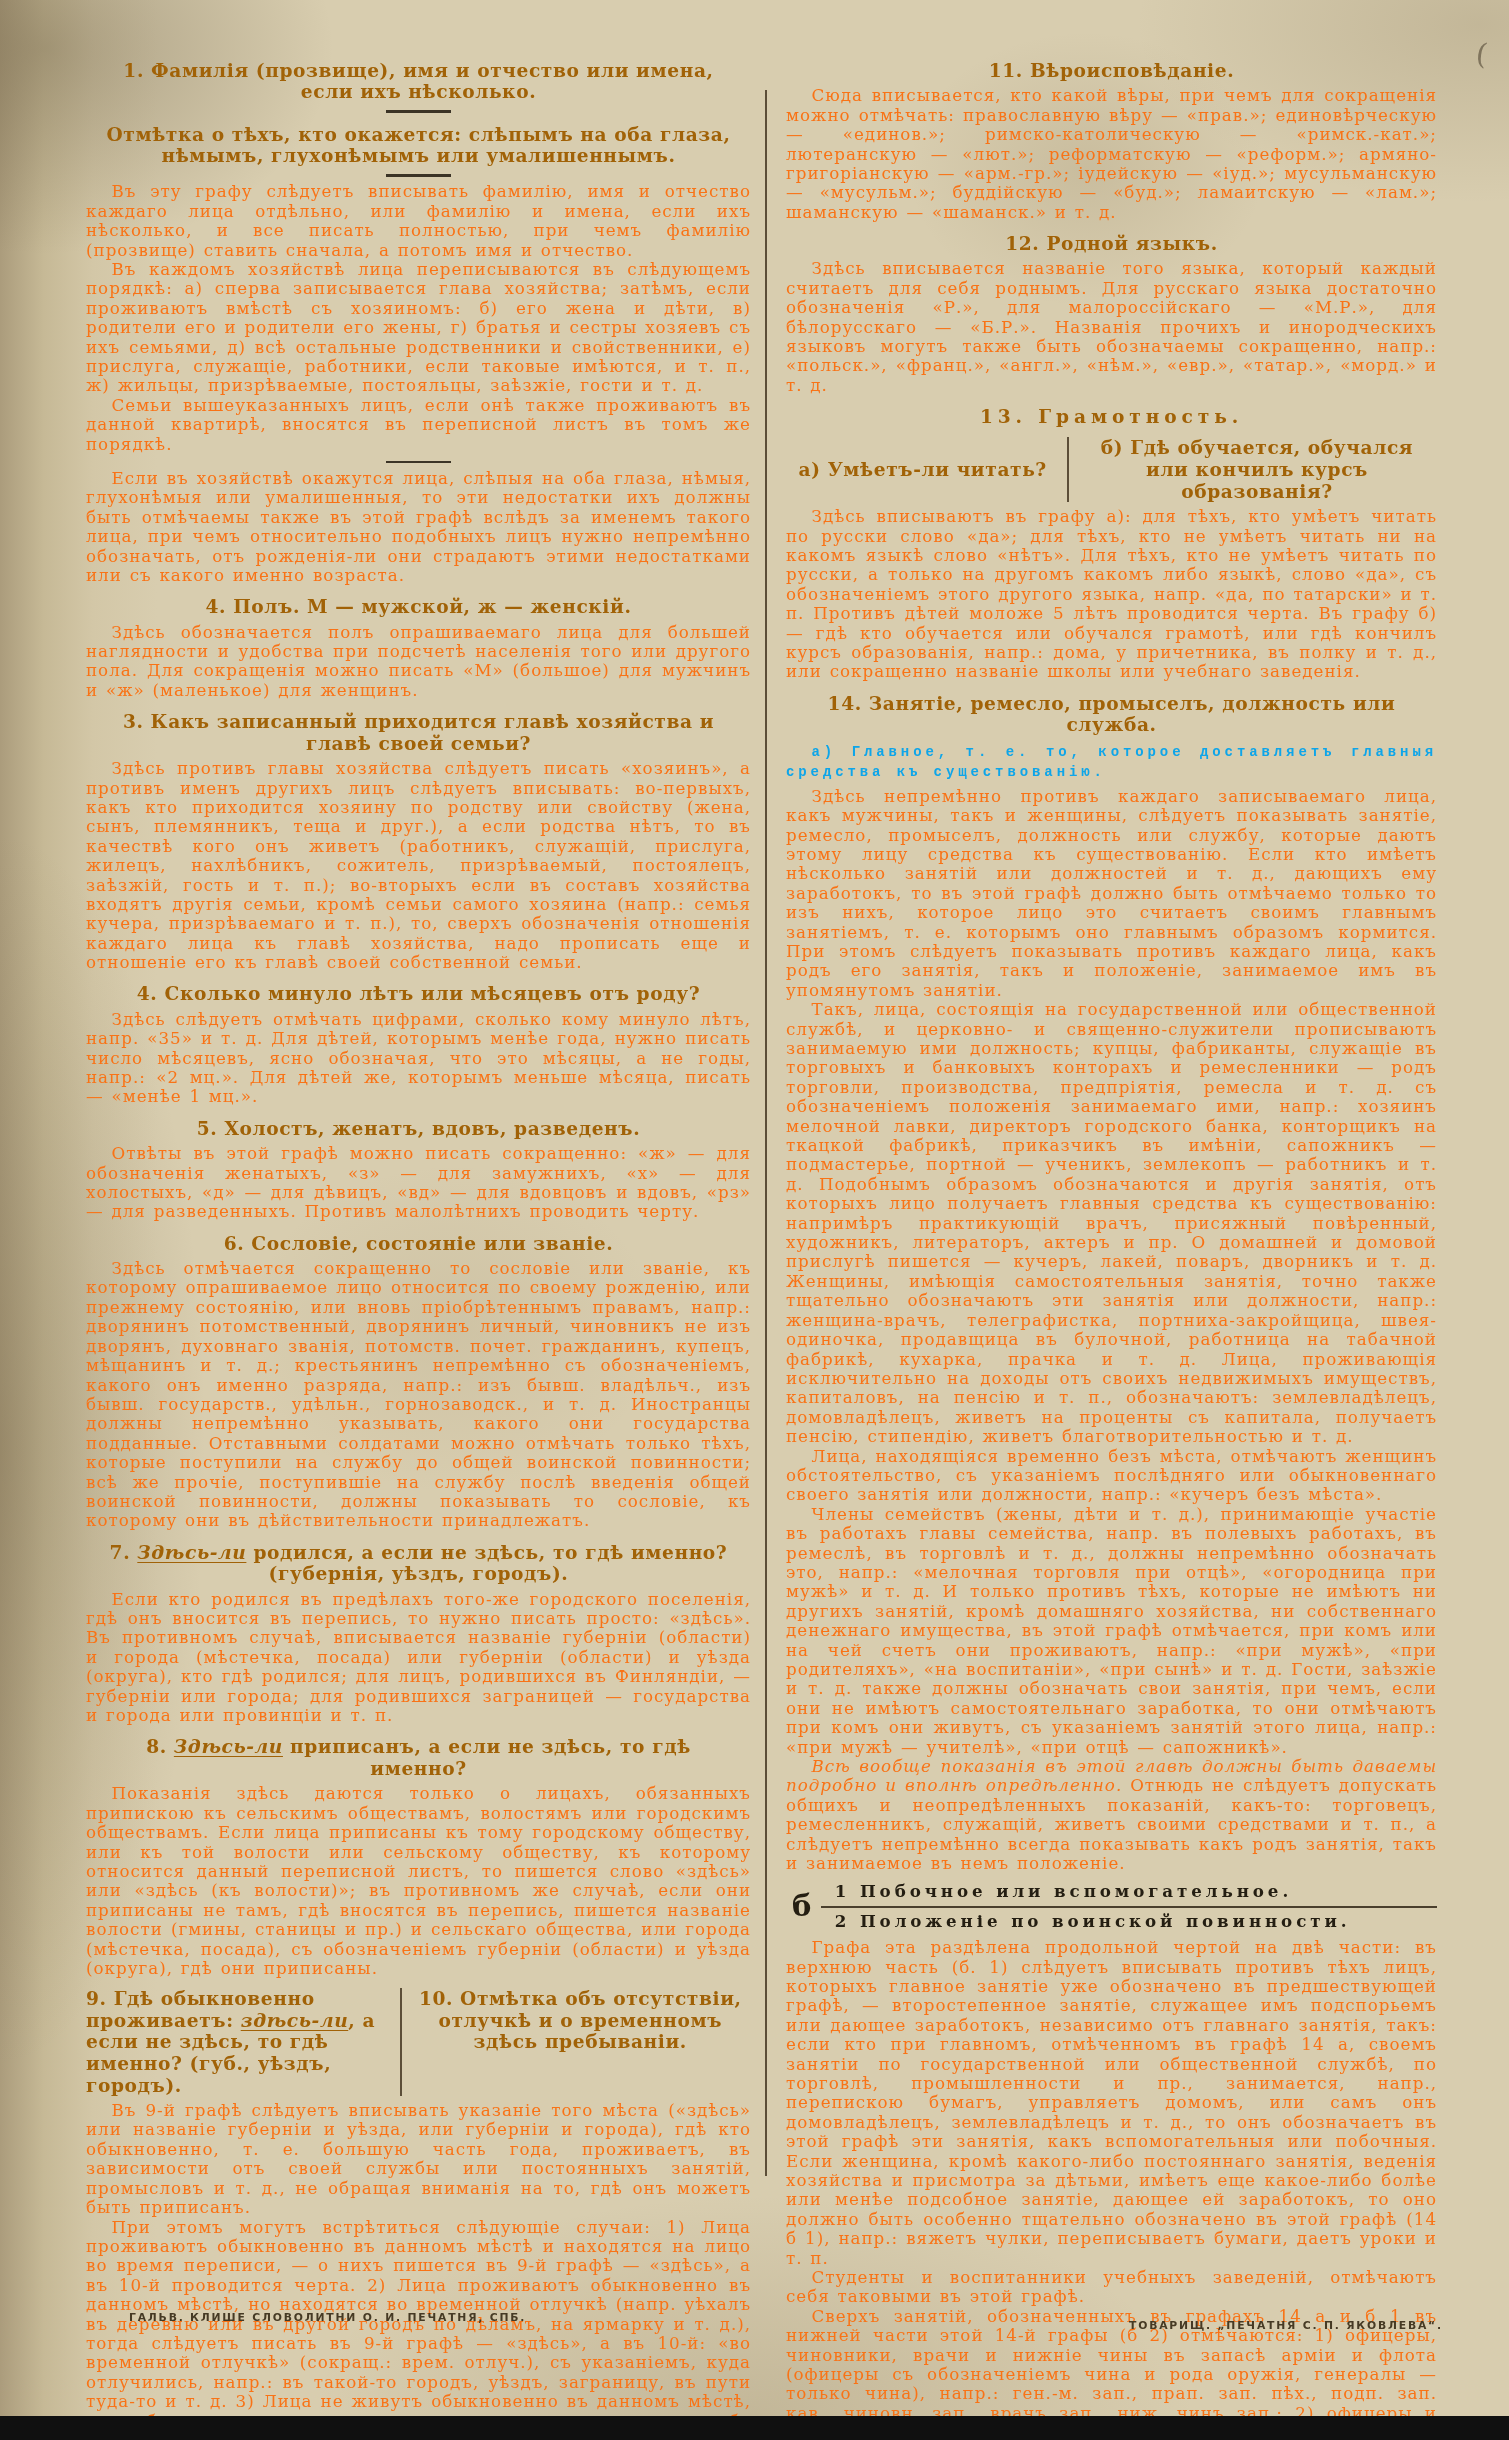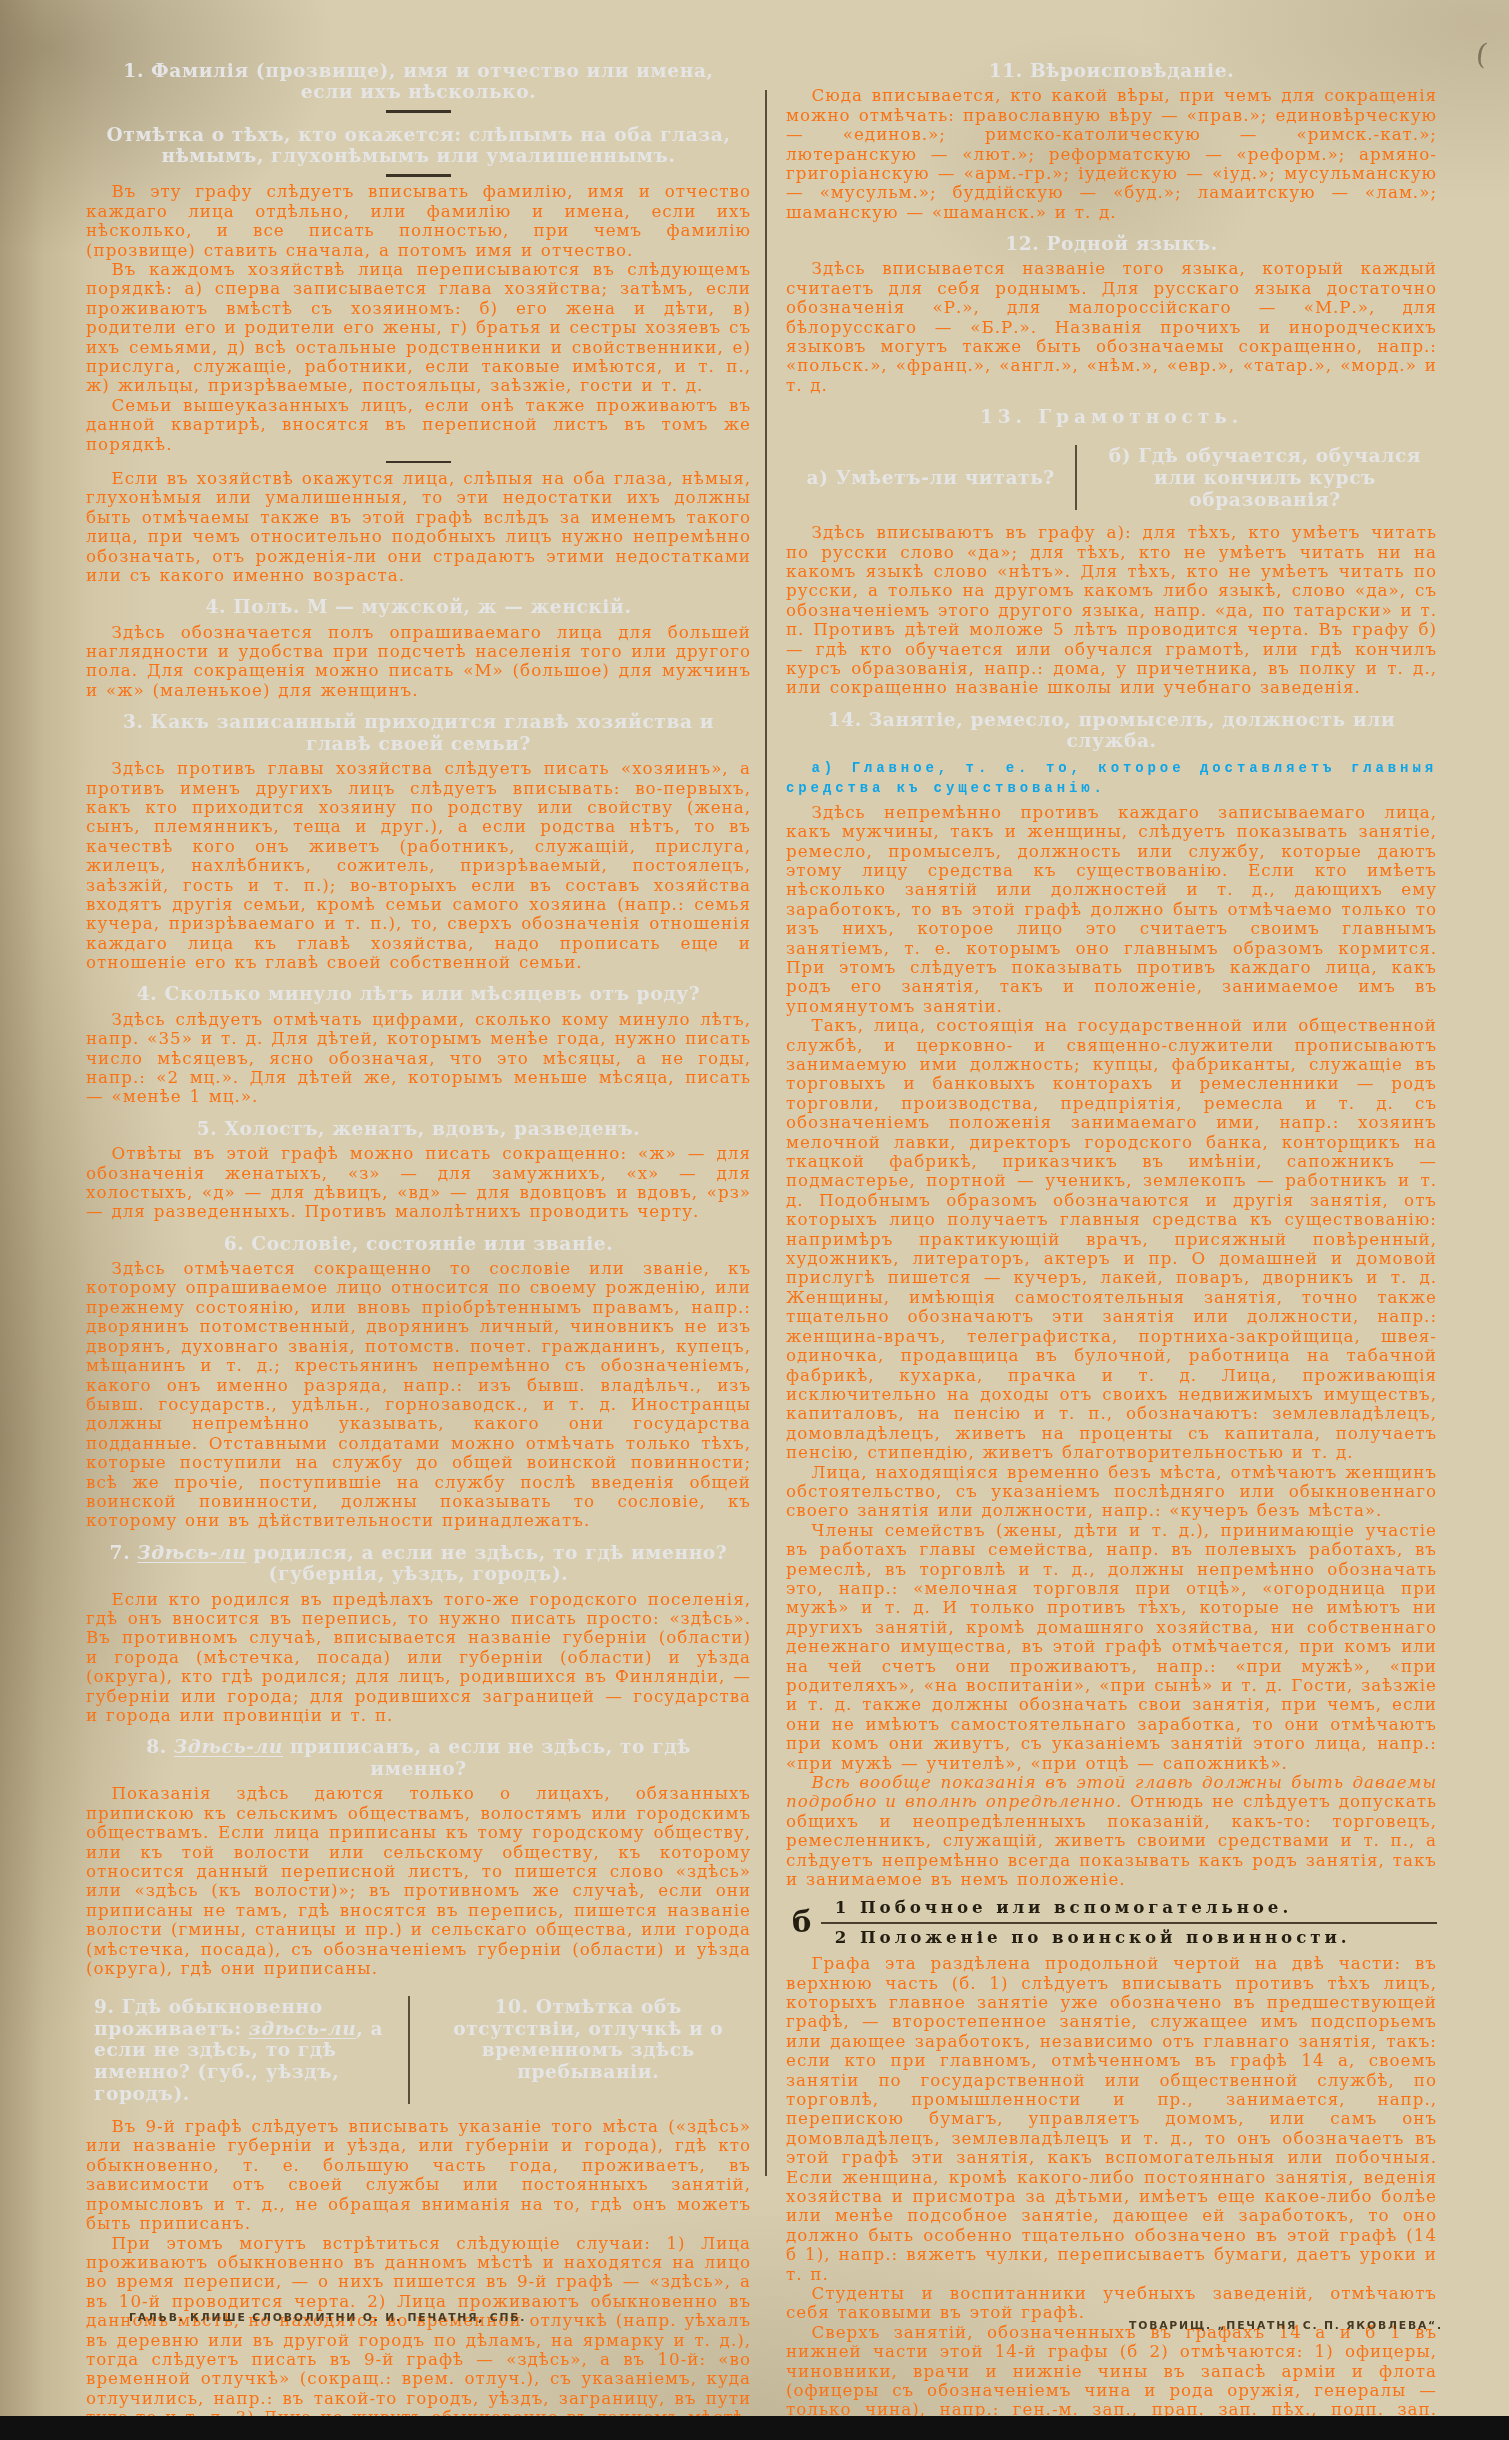--- a/index.html
+++ b/index.html
@@ -23,30 +23,30 @@
   .vdiv{position:absolute;left:765px;top:90px;width:2px;height:2086px;background:#5c4e38;}
   .col{position:absolute;top:49px;color:#2d2618;}
   .col-l{left:86px;width:665px;}
   .col-r{left:786px;width:651px;}
   .p{
     margin:0;text-align:justify;text-indent:25.5px;
     font-size:16.7px;line-height:19.4px;letter-spacing:1px;word-spacing:1.5px;
     color:#f97316;
   }
   .h{
-    text-align:center;font-weight:bold;color:#e5e5e5;
+    text-align:center;font-weight:bold;color:#a16207;
     font-size:18.6px;line-height:21.6px;letter-spacing:0.6px;
     margin:10.8px 17.6px 4.9px 17.6px;
   }
   .h .ulw{font-style:italic;text-decoration:underline;text-underline-offset:2.9px;}
   .spacedh{letter-spacing:4.9px;}
   .rule{width:65px;height:2.9px;background:#3c3426;margin:6.9px auto 5.9px auto;}
   .rule.thin{height:2px;}
   .split-h{display:flex;align-items:stretch;margin:9.8px 0 4.9px 0;}
-  .split-h .h{margin:8px;}
+  .split-h .h{margin:0;}
   .sh-l{flex:0 0 46%;border-right:2px solid #5c4e38;padding-right:7.8px;text-align:left;}
   .sh-r{flex:1;padding-left:7.8px;}
   .split-h13 .sh-l{flex:0 0 42%;text-align:center;display:flex;align-items:center;justify-content:center;}
   .split-h13 .sh-r{text-align:center;}
   .spaced-sub{
     text-indent:25.5px;letter-spacing:3.9px;font-weight:bold;
     font-size:14px;line-height:20.6px;margin:5.9px 0 3.9px 0;text-align:justify;color:#0ea5e9;font-family:Liberation Mono, monospace;
   }
   .b-block{display:flex;align-items:center;margin:7.8px 0 5.9px 5.9px;}
   .b-label{font-size:29px;font-weight:bold;line-height:29px;margin-right:9.8px;color:#241e12;}

